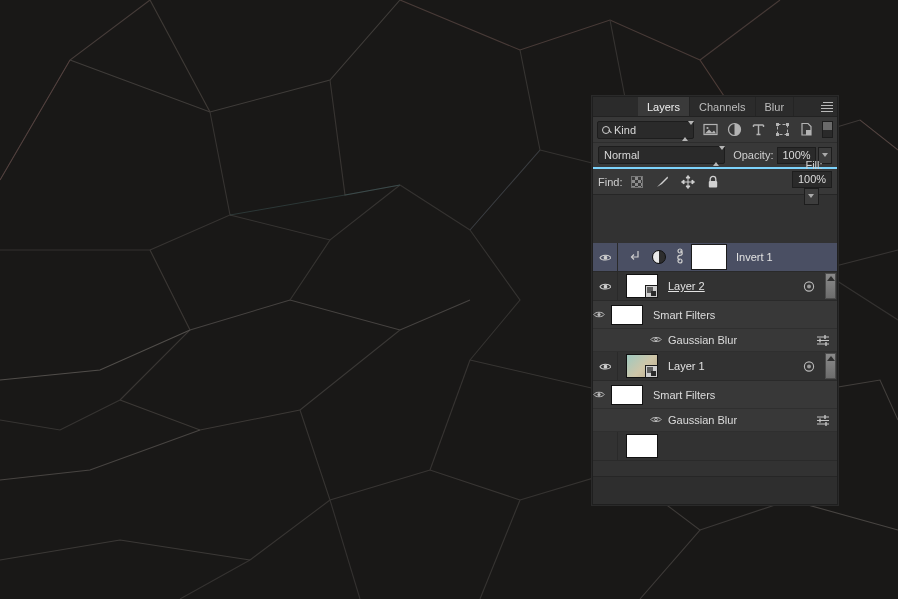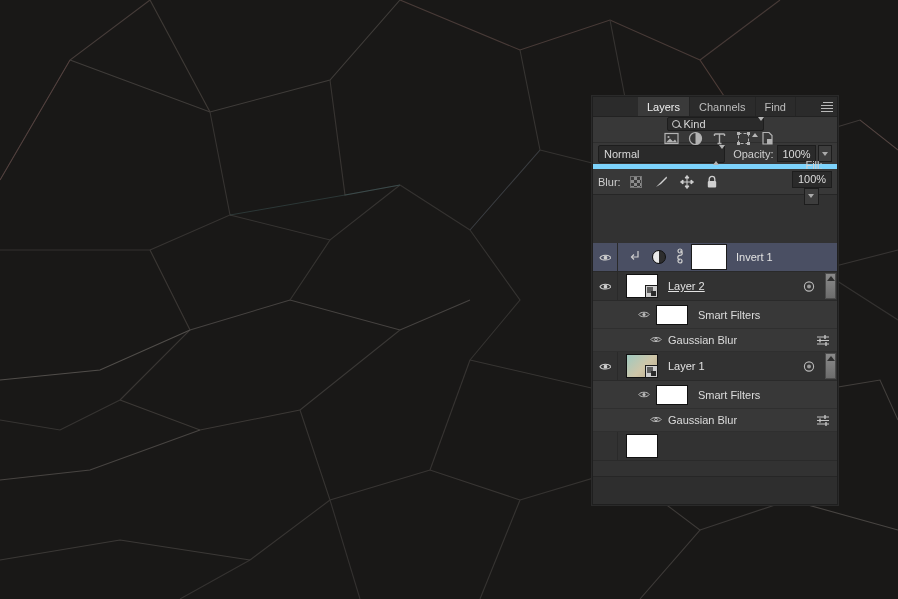--- a/index.html
+++ b/index.html
@@ -50,21 +50,21 @@
   }
   .panel-menu i:nth-child(1){ width:10px; margin-left:4px;}
   .panel-menu i:nth-child(2){ width:12px; margin-left:2px;}
   .panel-menu i:nth-child(3){ width:12px; margin-left:2px;}
   .panel-menu i:nth-child(4){ width:12px; margin-left:2px;}
 
   
   .filter-row {
     height:26px; background:#383838;
     display:flex; align-items:center; gap:0;
-    padding:0 4px; border-bottom:1px solid #2d2d2d;flex-direction:column;
+    padding:0 4px; border-bottom:1px solid #2d2d2d;
   }
   .kind-select {
     width:97px; height:18px; background:#2a2a2a;
     border:1px solid #1d1d1d; border-radius:2px;
     display:flex; align-items:center; padding:0 4px;
     color:#d8d8d8; font-size:11px; position:relative;
   }
   .kind-select .lbl { margin-left:4px; }
   .mag {
     width:8px; height:8px; border:1.2px solid #cfcfcf;
@@ -87,21 +87,21 @@
   .endtoggle {
     width:11px; height:17px; margin-left:8px;
     background:linear-gradient(to bottom,#6a6a6a 0 50%,#2a2a2a 50% 100%);
     border:1px solid #1d1d1d;
   }
 
   
   .blend-row {
     height:26px; background:#383838;
     display:flex; align-items:center; padding:0 5px;
-    border-bottom:5px solid #7dd3fc;
+    border-bottom:2px solid #7dd3fc;
   }
   .blend-select {
     width:133px; height:18px; background:#2a2a2a;
     border:1px solid #1d1d1d; border-radius:2px;
     display:flex; align-items:center; padding:0 5px;
     position:relative; color:#d8d8d8;
   }
   .lbl-op { margin-left:8px; color:#cfcfcf; }
   .numbox {
     width:40px; height:17px; background:#2a2a2a; border:1px solid #1d1d1d;
@@ -181,21 +181,20 @@
   .mask-thumb {
     width:34px;height:24px;background:#fff;border:2px solid #ffffff;
     outline:1px solid #1b1b1b; margin-left:7px; flex:none;
     box-shadow:0 0 0 1px #1b1b1b;
   }
 
   
   .subrow {
     position:relative; display:flex; align-items:center;
     height:23px; background:#383838; border-bottom:1px solid #2f2f2f;
-    padding-left:45px;
   }
   .subrow.head { height:28px; }
   .sub-eye { width:12px; flex:none; margin-right:6px; }
   .sub-thumb { width:32px;height:20px;background:#fff;border:1px solid #111; flex:none; }
   .sub-name { margin-left:10px; font-size:11px; color:#dcdcdc; }
   .filter-name { margin-left:0; font-size:11px; color:#dcdcdc; }
   .subrow.item { padding-left:57px; }
   .blend-sliders { position:absolute; right:7px; top:5px; width:14px;height:13px; }
 
   .fx-icon { position:absolute; right:20px; top:8px; width:14px;height:13px; }
@@ -272,21 +271,21 @@
       <path d="M860 120 L898 150" stroke="#7b5450"></path>
     </g>
   </svg>
 </div>
 
 <div id="layers-panel">
 
   <div class="tabbar">
     <div class="tab active">Layers</div>
     <div class="tab">Channels</div>
-    <div class="tab">Find</div>
+    <div class="tab">Blur</div>
     <div class="panel-menu">
       <i></i>
         <i></i>
         <i></i>
         <i></i>
     </div>
   </div>
 
   <div class="filter-row">
     <div class="kind-select">
@@ -343,21 +342,21 @@
       </span>
     </div>
     <span class="lbl-op">Opacity:</span>
     <span class="numbox">100%</span>
     <span class="ddbtn">
         <span class="tri"></span>
       </span>
   </div>
 
   <div class="lock-row">
-    <span class="lock-label">Blur:</span>
+    <span class="lock-label">Find:</span>
     <span class="lock-icons">
       <span class="checker"></span>
       <span style="width:14px;height:14px">
         <svg viewBox="0 0 14 14">
             <path d="M12.5 1.5 L6.5 7.5 L4 10 L2 12 L4.5 10.5 L7 9 L13 3 Z" fill="#d0d0d0"></path>
           </svg>
       </span>
       <span style="width:14px;height:14px">
         <svg viewBox="0 0 14 14">
             <path d="M7 0.5 L9 3 H5 Z M7 13.5 L9 11 H5 Z M0.5 7 L3 5 V9 Z M13.5 7 L11 5 V9 Z M7 2.5 V11.5 M2.5 7 H11.5" fill="#d0d0d0" stroke="#d0d0d0" stroke-width="1"></path>

